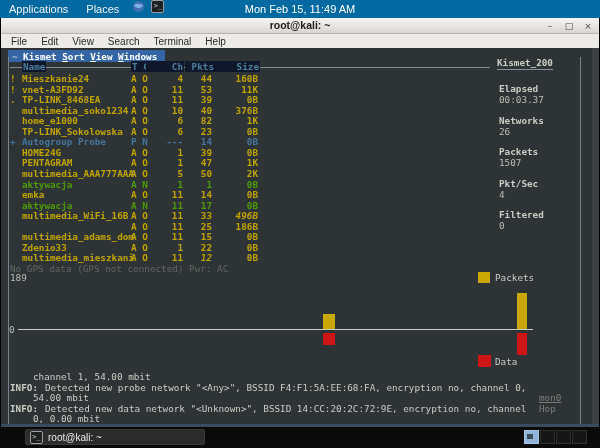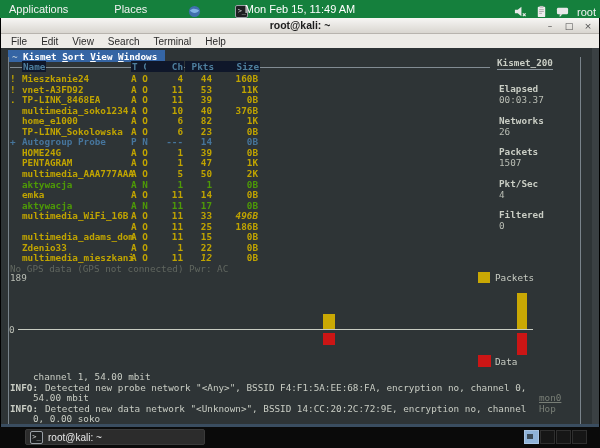--- a/index.html
+++ b/index.html
@@ -1,21 +1,21 @@
 <!DOCTYPE html>
 <html><head>
 <meta charset="utf-8">
 <style>
   html,body{margin:0;padding:0;background:#222;}
   #root{position:relative;width:600px;height:448px;background:#000;overflow:hidden;
         font-family:"DejaVu Sans Mono",monospace;}
   .abs{position:absolute;}
   
-  #top-panel{left:0;top:0;width:600px;height:18px;background:#15803d;color:#f2f2f2;
-     font-family:"Liberation Sans",sans-serif;font-size:11px;display:flex;align-items:flex-end;gap:28px;}
+  #top-panel{left:0;top:0;width:600px;height:18px;background:#0369a1;color:#f2f2f2;
+     font-family:"Liberation Sans",sans-serif;font-size:11px;display:flex;align-items:flex-start;}
   .panel-menu{padding:0 9px;height:18px;display:flex;align-items:center;}
   #panel-clock{left:0;top:0;width:600px;height:18px;display:flex;align-items:center;justify-content:center;
      font-family:"Liberation Sans",sans-serif;font-size:11px;color:#fff;pointer-events:none;}
   .tray{margin-left:auto;display:flex;align-items:center;gap:8px;padding-right:4px;}
   .picon{width:13px;height:13px;display:block;}
   
   #titlebar{left:1px;top:18px;width:598px;height:15px;
      background:linear-gradient(#f7f6f4,#d9d6d0);border-bottom:1px solid #b8b4ae;}
   #title-text{left:0;top:1px;width:598px;text-align:center;font-family:"Liberation Sans",sans-serif;
      font-size:10.5px;font-weight:bold;color:#1c1c1c;}
@@ -61,36 +61,20 @@
 <div id="root">
 
   <div class="abs" id="top-panel">
     <div class="panel-menu">Applications</div>
     <div class="panel-menu">Places</div>
     <svg class="picon" viewBox="0 0 14 14" style="margin-left:4px">
       <circle cx="7" cy="7" r="6" fill="#3f6fae"></circle>
         <path d="M2 6 C5 3,9 4,12 6 C10 9,5 10,2 6" fill="#7fb2e5"></path>
     </svg>
     <div class="termicon" style="margin-left:6px">&gt;_</div>
-    <div class="tray">
-      <svg class="picon" viewBox="0 0 14 14">
-        <polygon points="1,5 4,5 8,2 8,12 4,9 1,9" fill="#e8e8e8"></polygon>
-        <path d="M9.5 9 L12.5 12 M12.5 9 L9.5 12" stroke="#e8e8e8" stroke-width="1.3"></path>
-      </svg>
-      <svg class="picon" viewBox="0 0 14 14">
-        <rect x="3" y="2" width="8" height="11" rx="1" fill="#ececec"></rect>
-        <rect x="5" y="1" width="4" height="2" fill="#bdbdbd"></rect>
-        <path d="M4.5 5h5 M4.5 7h5 M4.5 9h3" stroke="#9a9a9a" stroke-width="0.8"></path>
-      </svg>
-      <svg class="picon" viewBox="0 0 14 14">
-        <rect x="1" y="3" width="12" height="7" rx="1.5" fill="#e8e8e8"></rect>
-        <polygon points="4,10 4,13 7,10" fill="#e8e8e8"></polygon>
-      </svg>
-      <div>root</div>
-    </div>
   </div>
   <div class="abs" id="panel-clock">
     <span>Mon Feb 15, 11:49 AM</span>
   </div>
 
   <div class="abs" id="titlebar">
     <div class="abs" id="title-text">root@kali: ~</div>
   </div>
   <div id="win-controls">
       <div class="abs winbtn" style="left: 543px; top: 21px;">–</div>
@@ -305,21 +289,21 @@
         <div class="bar" style="left: 517px; width: 10px; height: 22px; top: 333px; background: rgb(204, 21, 21);"></div>
       </div>
 
     <div id="status-lines">
         <div class="t cw" style="left: 33px; top: 371px;">channel 1, 54.00 mbit</div>
         <div class="t cw b" style="left: 10px; top: 381.5px;">INFO:</div>
         <div class="t cw" style="left: 45px; top: 381.5px;">Detected new probe network "&lt;Any&gt;", BSSID F4:F1:5A:EE:68:FA, encryption no, channel 0,</div>
         <div class="t cw" style="left: 33px; top: 392px;">54.00 mbit</div>
         <div class="t cw b" style="left: 10px; top: 402.5px;">INFO:</div>
         <div class="t cw" style="left: 45px; top: 402.5px;">Detected new data network "&lt;Unknown&gt;", BSSID 14:CC:20:2C:72:9E, encryption no, channel</div>
-        <div class="t cw" style="left: 33px; top: 413px;">0, 0.00 soko</div>
+        <div class="t cw" style="left: 33px; top: 413px;">0, 0.00 mbit</div>
       </div>
     <div class="t cgr2 u" style="left:539px;top:392px">mon0</div>
     <div class="t cgr2" style="left:539px;top:403px">Hop</div>
   </div>
 
   <div class="abs" id="bottom-strip"></div>
 
   <div class="abs" id="taskbar">
     <div id="taskbtn">
       <div class="termicon">&gt;_</div>

